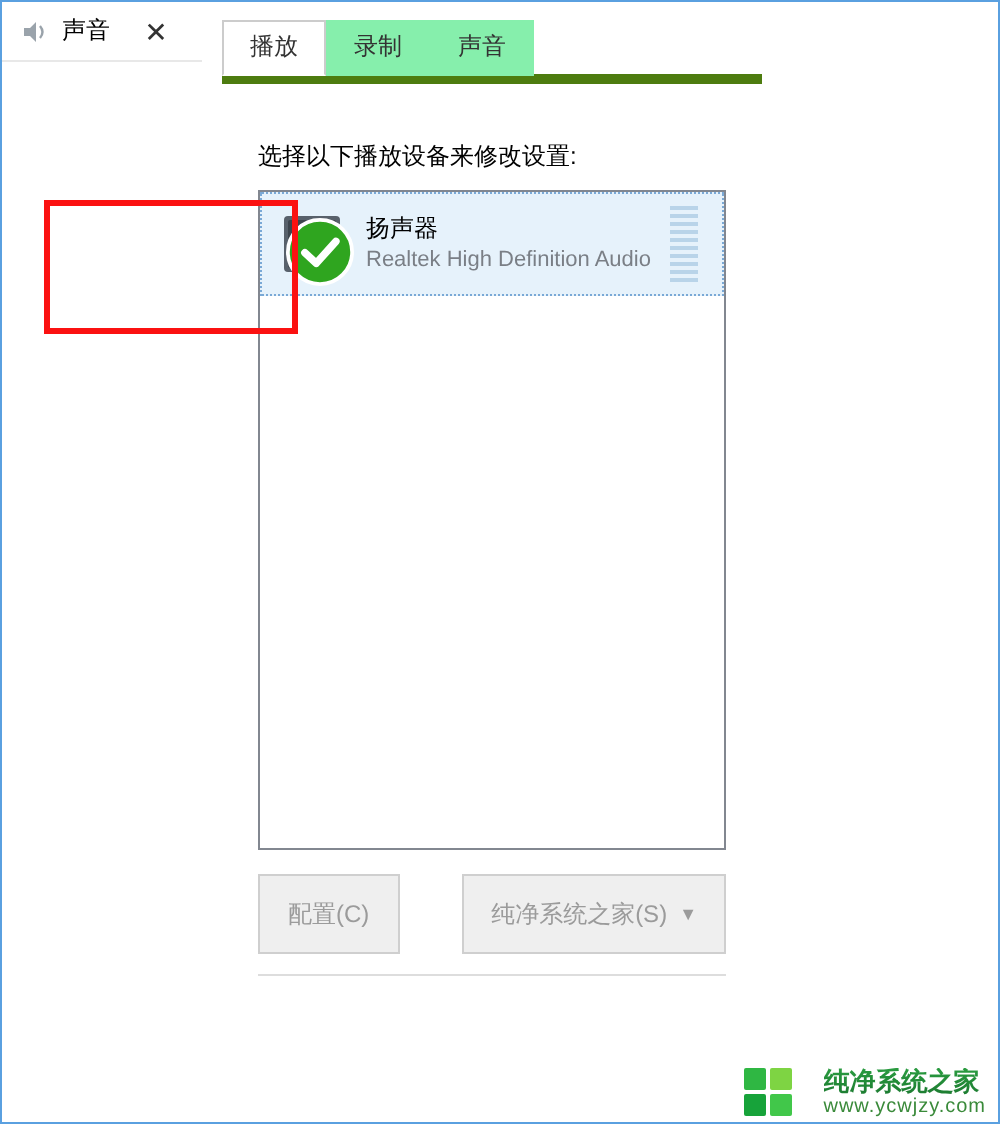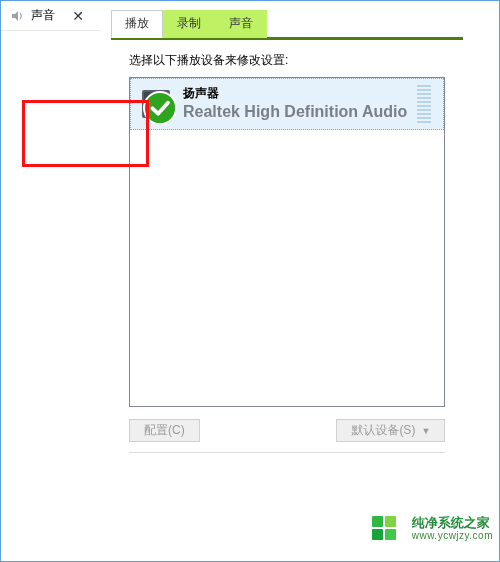--- a/index.html
+++ b/index.html
@@ -43,83 +43,83 @@
     font-size: 14px;
     cursor: pointer;
   }
 
   
   .tab-area {
     padding: 8px 10px 0 10px;
   }
   .tab-strip {
     display: flex;
-    border-bottom: 3px solid #4d7c0f;
+    border-bottom: 5px solid #4d7c0f;
     position: relative;
   }
   .tab {
     padding: 4px 13px 5px 13px;
     font-size: 12px;
     color: #333;
     border: 1px solid transparent;
     border-bottom: none;
     cursor: pointer;
     position: relative;
     top: 1px;
-    background: #bef264;
+    background: #86efac;
   }
   .tab.active {
     border-color: #ccc;
     border-bottom: 1px solid #fff;
     background: #fff;
     z-index: 2;
   }
 
   
   .content {
     padding: 12px 18px 10px 18px;
     flex: 1;
     display: flex; flex-direction: column;
   }
   .instruction {
     font-size: 12px;
     color: #000;
     margin-bottom: 8px;
+    margin-top: 16px;
   }
   .device-list {
     height: 330px;
     border: 1px solid #828790;
     background: #fff;
     overflow: hidden;
     position: relative;
   }
   .device-row {
     display: flex;
     align-items: center;
     padding: 6px 8px;
     background: #e6f2fb;
     border: 1px dotted #7aa9d6;
     gap: 10px;
     height: 52px;
-    font-weight: bold;
   }
   .device-icon-wrap {
     width: 34px; height: 34px;
     position: relative;
     flex-shrink: 0;
   }
   .device-icon-wrap svg { width: 34px; height: 34px; }
   .badge-check {
     position: absolute;
     right: -4px; bottom: -4px;
     width: 18px; height: 18px;
   }
   .device-text { flex: 1; line-height: 1.35; }
   .device-name { color: #000; font-size: 12px; }
-  .device-sub { color: #7a7f86; font-size: 16px; }
+  .device-sub { color: #7a7f86; font-size: 11px; }
   .device-status { color: #7a7f86; font-size: 12px; }
   .level-meter {
     width: 14px;
     display: flex; flex-direction: column-reverse;
     gap: 2px;
     margin-right: 4px;
   }
   .level-bar {
     height: 2px;
     background: #b9d4e9;
@@ -133,21 +133,21 @@
 
   
   .btn-row {
     display: flex;
     align-items: center;
     margin-top: 12px;
     gap: 6px;
   }
   .btn-row .spacer { flex: 1; }
   .btn {
-    height: 23px;
+    height: 40px;
     padding: 0 14px;
     border: 1px solid #adadad;
     background: #e1e1e1;
     color: #000;
     font-size: 12px;
     cursor: pointer;
     display: inline-flex; align-items: center; justify-content: center;
   }
   .btn.disabled {
     color: #9b9b9b;
@@ -170,21 +170,21 @@
     display: flex;
     justify-content: flex-end;
     gap: 6px;
     padding: 0 12px 12px 12px;
   }
   .footer .btn { width: 88px; }
 
   
   .watermark {
     position: absolute;
-    right: 6px; bottom: 20px;
+    right: 6px; bottom: 2px;
     display: flex; align-items: center;
     gap: 16px;
     pointer-events: none;
   }
   .wm-logo {
     width: 24px; height: 24px;
     display: grid;
     grid-template-columns: 1fr 1fr;
     grid-template-rows: 1fr 1fr;
     gap: 2px;
@@ -262,21 +262,21 @@
           </div>
         </div>
       </div>
 
       <div class="btn-row">
         <button class="btn disabled">
           <span>配置(C)</span>
         </button>
         <div class="spacer"></div>
         <button class="btn disabled">
-          <span>默认设备(S)</span>
+          <span>纯净系统之家(S)</span>
           <span class="dropdown-arrow">▼</span>
         </button>
       </div>
 
       <div class="footer-divider"></div>
     </div>
   </div>
 
 
   <div class="red-callout" id="redcallout" style="top: 99px; left: 21px; width: 127px; height: 67px;"></div>

